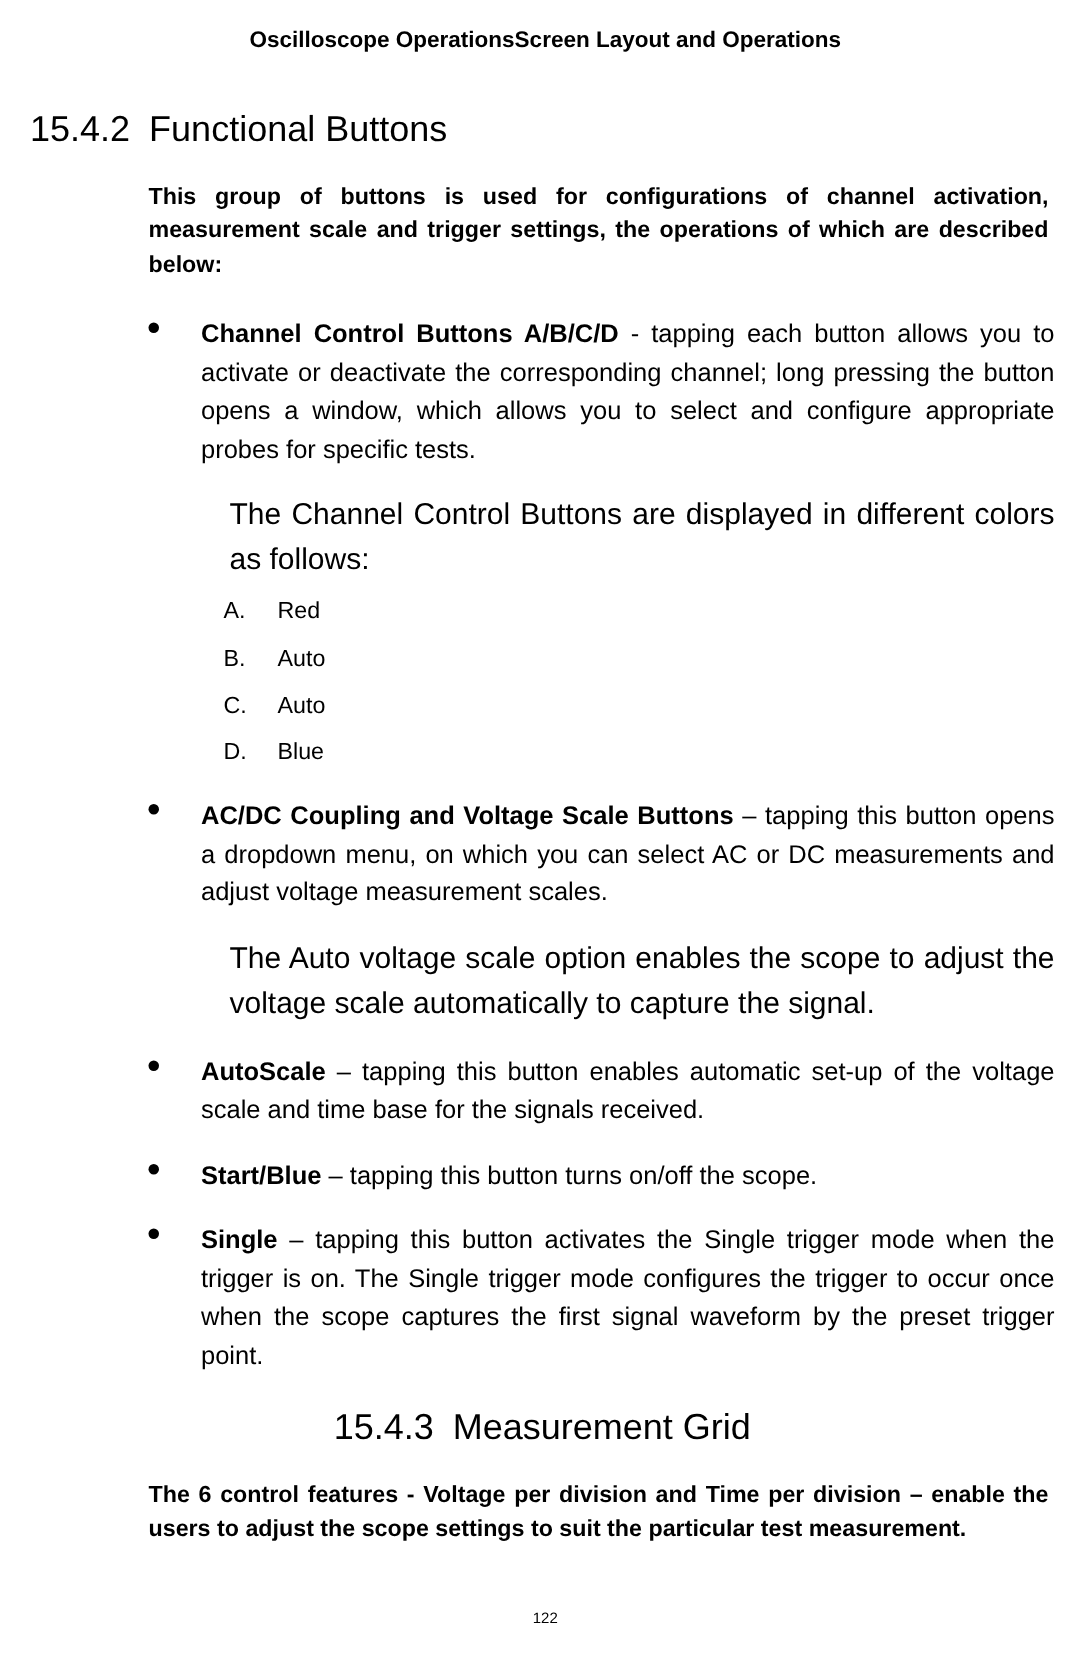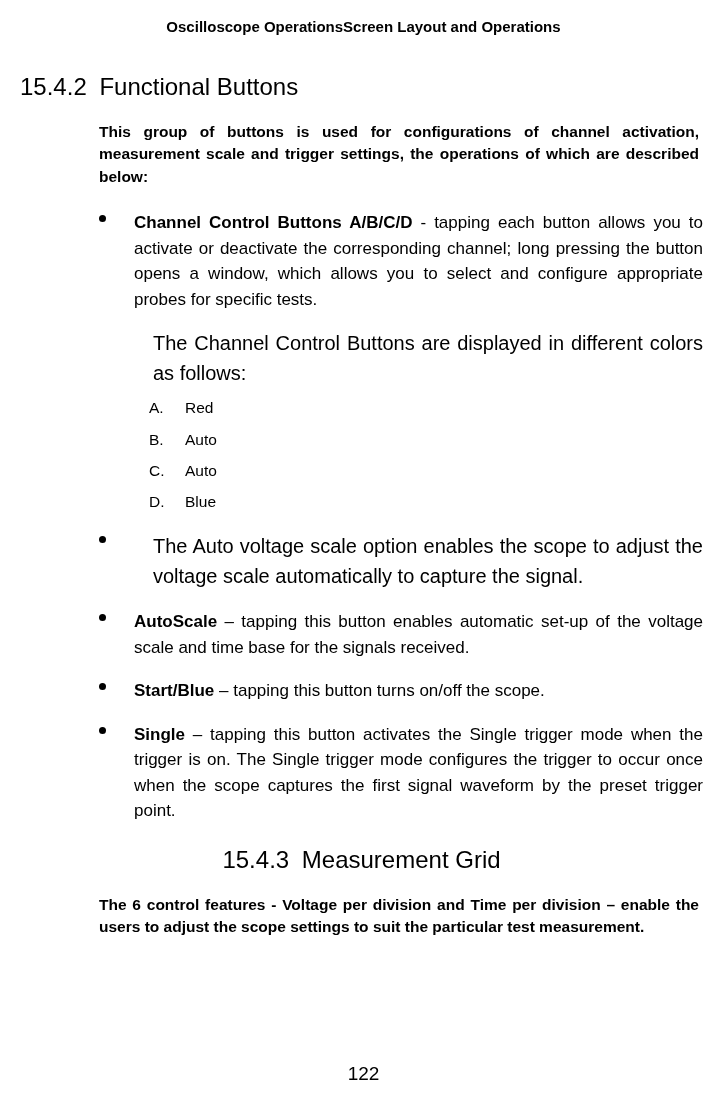--- a/index.html
+++ b/index.html
@@ -88,21 +88,21 @@
     .color-item .letter {
       display: inline-block;
       width: 36px;
     }
     .page-number {
       position: absolute;
       bottom: 20px;
       left: 0;
       right: 0;
       text-align: center;
-      font-size: 19px;
+      font-size: 10px;
     }
   </style>
 </head>
 <body>
 
 <div class="header">
   <span>Oscilloscope Operations</span>
   <span>Screen Layout and Operations</span>
 </div>
 
@@ -132,20 +132,23 @@
         <span class="letter">C.</span><span>Auto</span>
       </div>
       <div class="color-item">
         <span class="letter">D.</span><span>Blue</span>
       </div>
     </div>
   </div>
 
   <div class="bullet-item">
     <div class="bullet-dot"></div>
+    <div class="bullet-content">
+      <span class="bold-lead">AC/DC Coupling and Voltage Scale Buttons</span><span> – tapping this button opens a dropdown menu, on which you can select AC or DC measurements and adjust voltage measurement scales.</span>
+    </div>
     <p class="sub-para">The Auto voltage scale option enables the scope to adjust the voltage scale automatically to capture the signal.</p>
   </div>
 
   <div class="bullet-item">
     <div class="bullet-dot"></div>
     <div class="bullet-content">
       <span class="bold-lead">AutoScale</span><span> – tapping this button enables automatic set-up of the voltage scale and time base for the signals received.</span>
     </div>
   </div>
 

